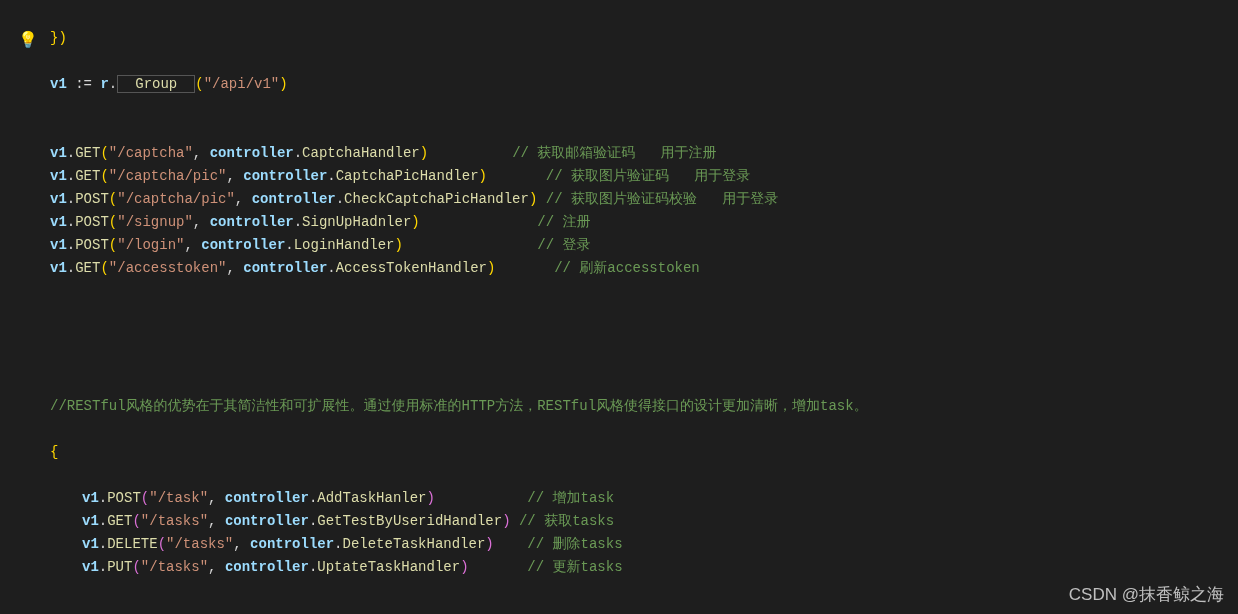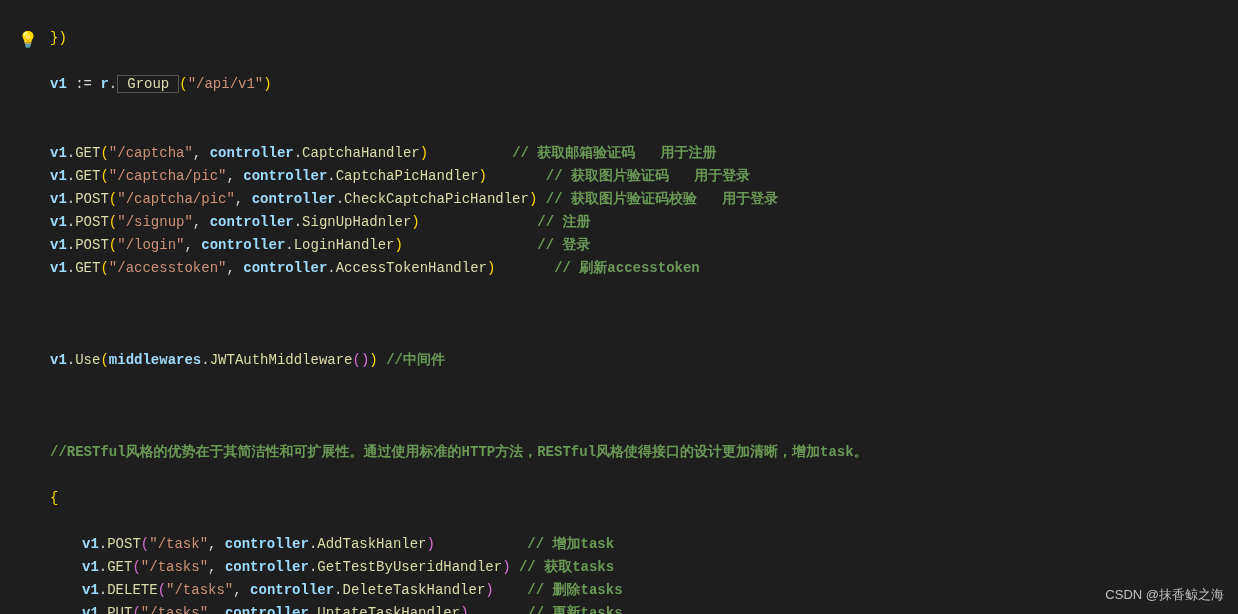--- a/index.html
+++ b/index.html
@@ -25,47 +25,46 @@
     left: 18px;
     top: 30px;
     color: #ffcc00;
     font-size: 16px;
   }
   .indent1 { padding-left: 40px; }
   .indent2 { padding-left: 72px; }
   .c-var      { color: #9cdcfe; font-weight: bold; }
   .c-method   { color: #dcdcaa; }
   .c-string   { color: #ce9178; }
-  .c-comment  { color: #6a9955; font-weight: bold; }
+  .c-comment  { color: #6a9955; }
   .c-brace-y  { color: #ffd700; }
   .c-brace-p  { color: #da70d6; }
-  .c-boxed    { border:1px solid #555; padding:0 9px; }
+  .c-boxed    { border:1px solid #555; padding:0 17px; }
 
   .watermark {
     position: absolute;
     right: 14px;
     bottom: 8px;
-    font-size: 13px;
+    font-size: 17px;
     color: #dcdcdc;
     opacity: 0.85;
     font-family: Arial, sans-serif;
   }
 </style>
 </head>
 <body>
 
 <span class="bulb">💡</span>
 
 <div class="editor">
 <span class="line indent1"><span class="c-brace-y">})</span></span>
 <span class="line indent1"><span class="c-var">v1</span><span> := </span><span class="c-var">r</span><span>.</span><span class="c-method c-boxed">Group</span><span class="c-brace-y">(</span><span class="c-string">"/api/v1"</span><span class="c-brace-y">)</span></span>
 
 <span class="line indent1"><span class="c-var">v1</span><span>.</span><span class="c-method">GET</span><span class="c-brace-y">(</span><span class="c-string">"/captcha"</span><span>, </span><span class="c-var">controller</span><span>.</span><span class="c-method">CaptchaHandler</span><span class="c-brace-y">)</span><span>          </span><span class="c-comment">// 获取邮箱验证码   用于注册</span></span><span class="line indent1"><span class="c-var">v1</span><span>.</span><span class="c-method">GET</span><span class="c-brace-y">(</span><span class="c-string">"/captcha/pic"</span><span>, </span><span class="c-var">controller</span><span>.</span><span class="c-method">CaptchaPicHandler</span><span class="c-brace-y">)</span><span>       </span><span class="c-comment">// 获取图片验证码   用于登录</span></span><span class="line indent1"><span class="c-var">v1</span><span>.</span><span class="c-method">POST</span><span class="c-brace-y">(</span><span class="c-string">"/captcha/pic"</span><span>, </span><span class="c-var">controller</span><span>.</span><span class="c-method">CheckCaptchaPicHandler</span><span class="c-brace-y">)</span><span> </span><span class="c-comment">// 获取图片验证码校验   用于登录</span></span><span class="line indent1"><span class="c-var">v1</span><span>.</span><span class="c-method">POST</span><span class="c-brace-y">(</span><span class="c-string">"/signup"</span><span>, </span><span class="c-var">controller</span><span>.</span><span class="c-method">SignUpHadnler</span><span class="c-brace-y">)</span><span>              </span><span class="c-comment">// 注册</span></span><span class="line indent1"><span class="c-var">v1</span><span>.</span><span class="c-method">POST</span><span class="c-brace-y">(</span><span class="c-string">"/login"</span><span>, </span><span class="c-var">controller</span><span>.</span><span class="c-method">LoginHandler</span><span class="c-brace-y">)</span><span>                </span><span class="c-comment">// 登录</span></span><span class="line indent1"><span class="c-var">v1</span><span>.</span><span class="c-method">GET</span><span class="c-brace-y">(</span><span class="c-string">"/accesstoken"</span><span>, </span><span class="c-var">controller</span><span>.</span><span class="c-method">AccessTokenHandler</span><span class="c-brace-y">)</span><span>       </span><span class="c-comment">// 刷新accesstoken</span></span>
 <span class="line">&nbsp;</span>
-<span class="line indent1"><span class="c-var">v1</span><span>.</span><span class="c-method">Use</span><span class="c-brace-y">(</span><span class="c-var">middlewares</span><span>.</span><span class="c-method">JWTAuthMiddleware</span><span class="c-brace-p">()</span><span class="c-brace-y">)</span> <span class="c-comment">//中间件</span></span>
 <span class="line">&nbsp;</span>
 <span class="line indent1"><span class="c-comment">//RESTful风格的优势在于其简洁性和可扩展性。通过使用标准的HTTP方法，RESTful风格使得接口的设计更加清晰，增加task。</span></span>
 <span class="line indent1"><span class="c-brace-y">{</span></span>
 <span class="line indent2"><span class="c-var">v1</span><span>.</span><span class="c-method">POST</span><span class="c-brace-p">(</span><span class="c-string">"/task"</span><span>, </span><span class="c-var">controller</span><span>.</span><span class="c-method">AddTaskHanler</span><span class="c-brace-p">)</span><span>           </span><span class="c-comment">// 增加task</span></span><span class="line indent2"><span class="c-var">v1</span><span>.</span><span class="c-method">GET</span><span class="c-brace-p">(</span><span class="c-string">"/tasks"</span><span>, </span><span class="c-var">controller</span><span>.</span><span class="c-method">GetTestByUseridHandler</span><span class="c-brace-p">)</span><span> </span><span class="c-comment">// 获取tasks</span></span><span class="line indent2"><span class="c-var">v1</span><span>.</span><span class="c-method">DELETE</span><span class="c-brace-p">(</span><span class="c-string">"/tasks"</span><span>, </span><span class="c-var">controller</span><span>.</span><span class="c-method">DeleteTaskHandler</span><span class="c-brace-p">)</span><span>    </span><span class="c-comment">// 删除tasks</span></span><span class="line indent2"><span class="c-var">v1</span><span>.</span><span class="c-method">PUT</span><span class="c-brace-p">(</span><span class="c-string">"/tasks"</span><span>, </span><span class="c-var">controller</span><span>.</span><span class="c-method">UptateTaskHandler</span><span class="c-brace-p">)</span><span>       </span><span class="c-comment">// 更新tasks</span></span>
 
 
 
 
 
 

